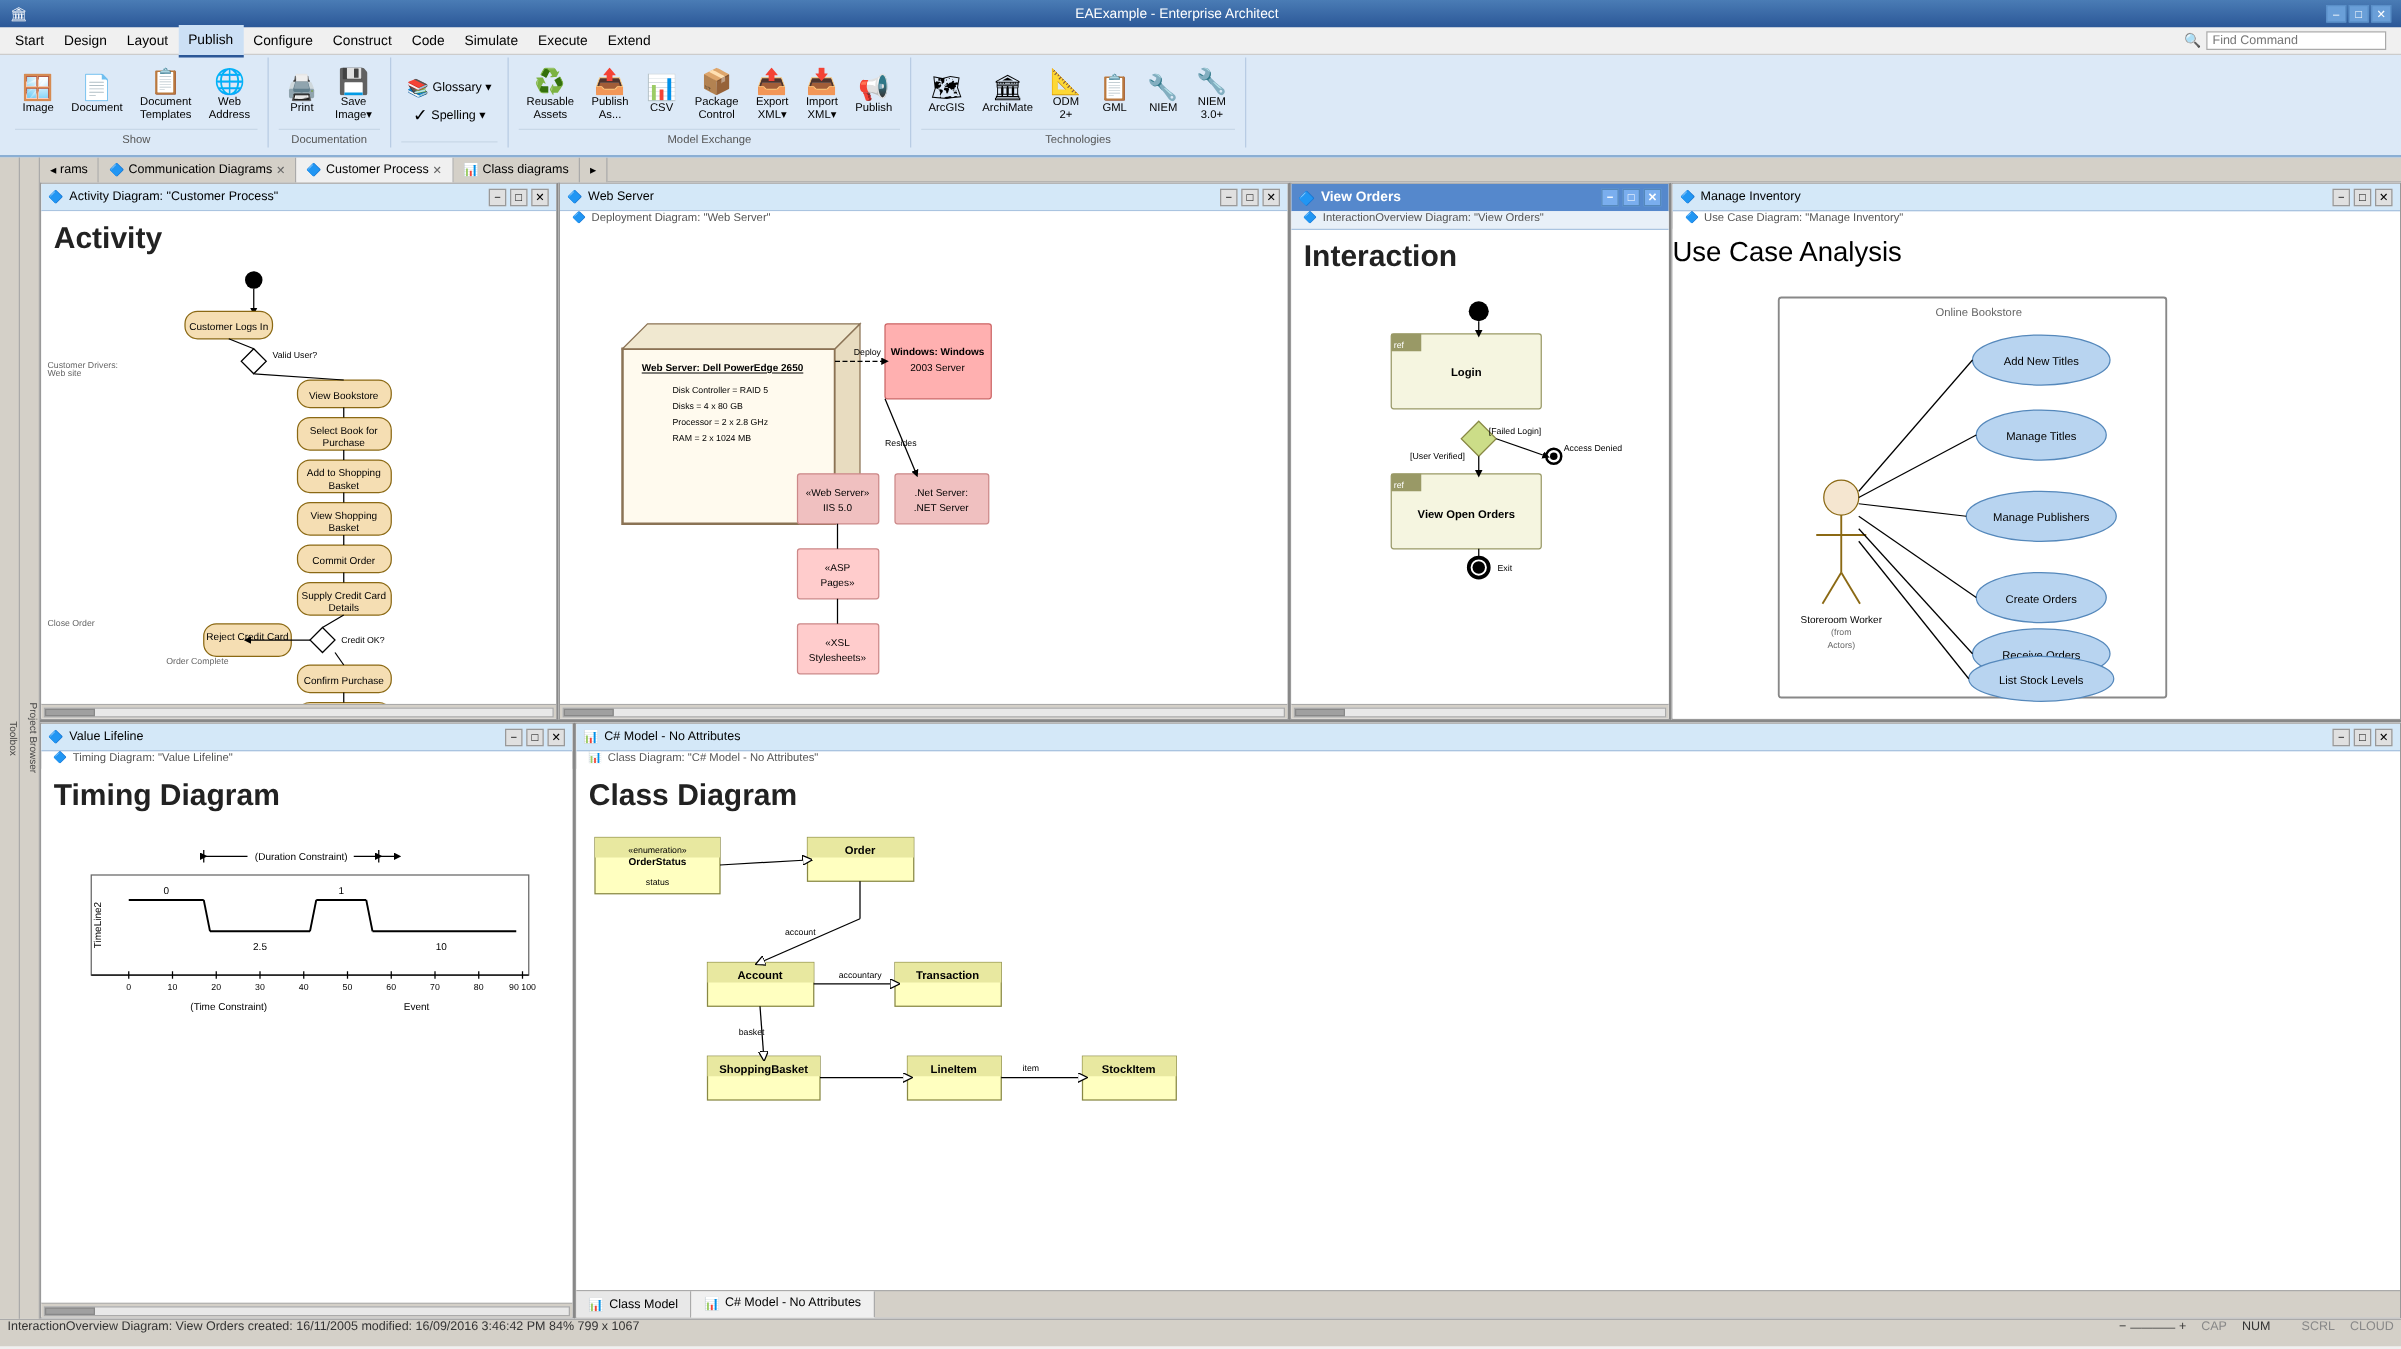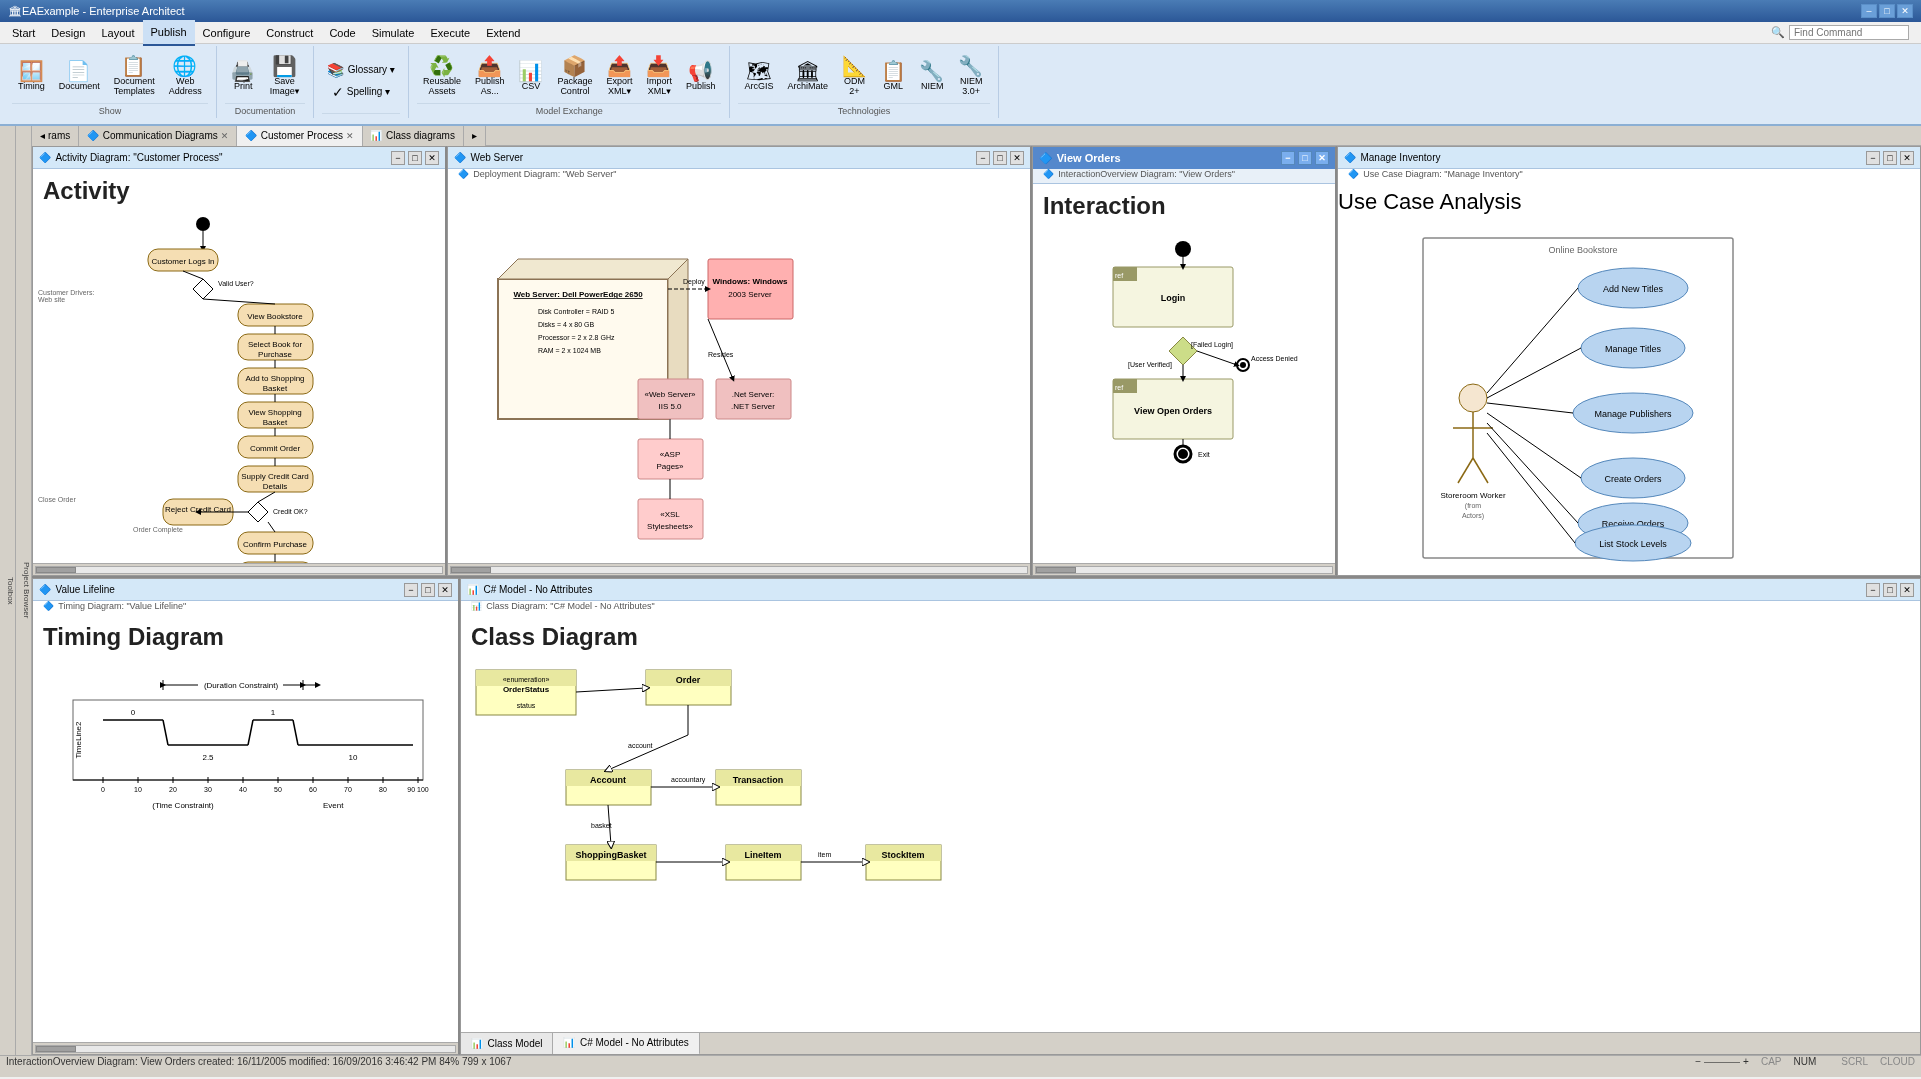--- a/index.html
+++ b/index.html
@@ -9,21 +9,21 @@
     #title-bar {
       height: 22px;
       background: linear-gradient(to bottom, #4a7cb5, #2b5797);
       display: flex;
       align-items: center;
       justify-content: space-between;
       padding: 0 8px;
       color: white;
       font-size: 11px;
     }
-    #title-bar .title { flex: 1; text-align: left; }
+    #title-bar .title { flex: 1; text-align: center; }
     #title-bar .win-controls { display: flex; gap: 2px; }
     #title-bar .win-btn { width: 16px; height: 14px; background: #6a9fd8; border: 1px solid #5a8fc8; color: white; font-size: 9px; display: flex; align-items: center; justify-content: center; cursor: pointer; }
 
     
     #menu-bar {
       height: 22px;
       background: #f0f0f0;
       display: flex;
       align-items: center;
       border-bottom: 1px solid #ccc;
@@ -257,32 +257,32 @@
   <div class="menu-item">Layout</div>
   <div class="menu-item active">Publish</div>
   <div class="menu-item">Configure</div>
   <div class="menu-item">Construct</div>
   <div class="menu-item">Code</div>
   <div class="menu-item">Simulate</div>
   <div class="menu-item">Execute</div>
   <div class="menu-item">Extend</div>
   <div style="margin-left: auto; display: flex; align-items: center; gap: 4px; padding-right: 8px;">
     <span>🔍</span>
-    <input type="text" placeholder="Find Command" style="font-size: 10px; padding: 1px 4px; width: 120px; border: 1px solid rgb(170, 170, 170);">
+    <input type="text" placeholder="Find Command" style="font-size: 10px; padding: 1px 4px; width: 144px; border: 1px solid rgb(170, 170, 170);">
   </div>
 </div>
 
 <div id="ribbon">
   <div id="ribbon-content">
 
     <div class="ribbon-group">
       <div class="ribbon-buttons">
         <div class="ribbon-btn">
           <span class="icon">🪟</span>
-          <span>Timing</span>
+          <span>Image</span>
         </div>
         <div class="ribbon-btn">
           <span class="icon">📄</span>
           <span>Document</span>
         </div>
         <div class="ribbon-btn">
           <span class="icon">📋</span>
           <span>Document<br>Templates</span>
         </div>
         <div class="ribbon-btn">

